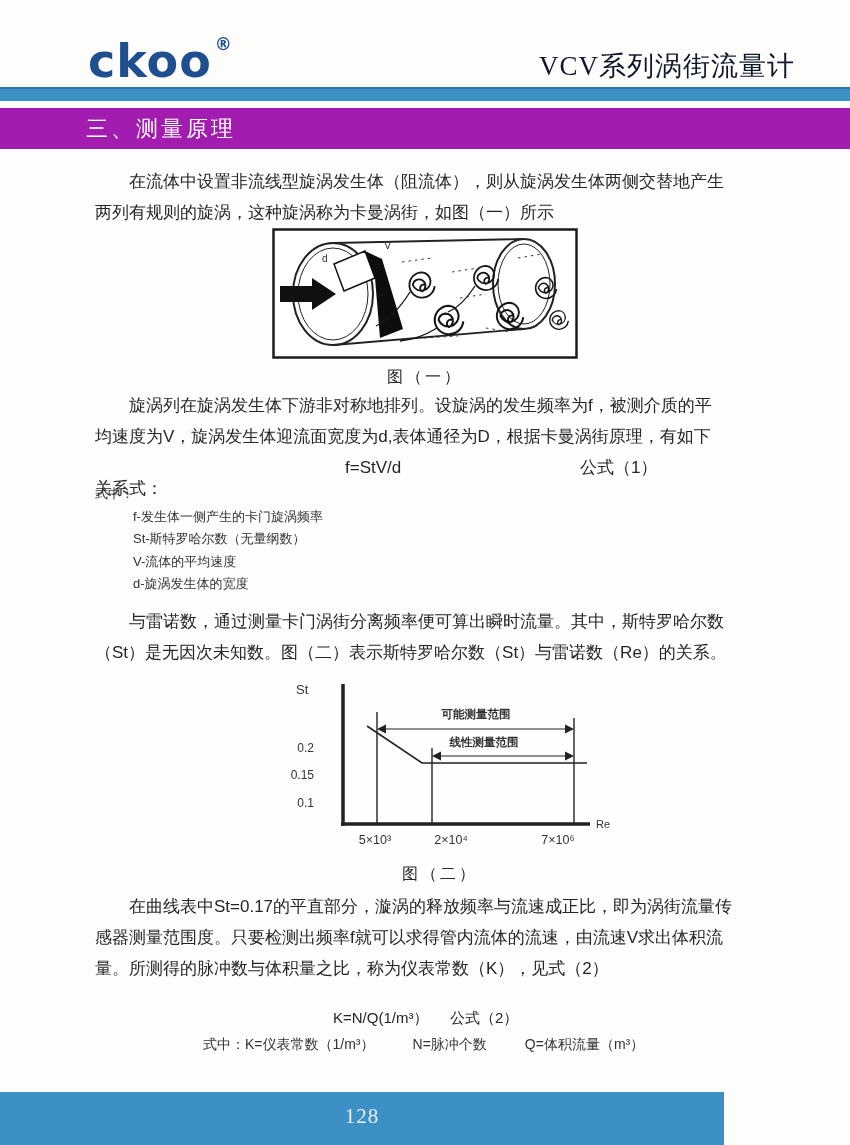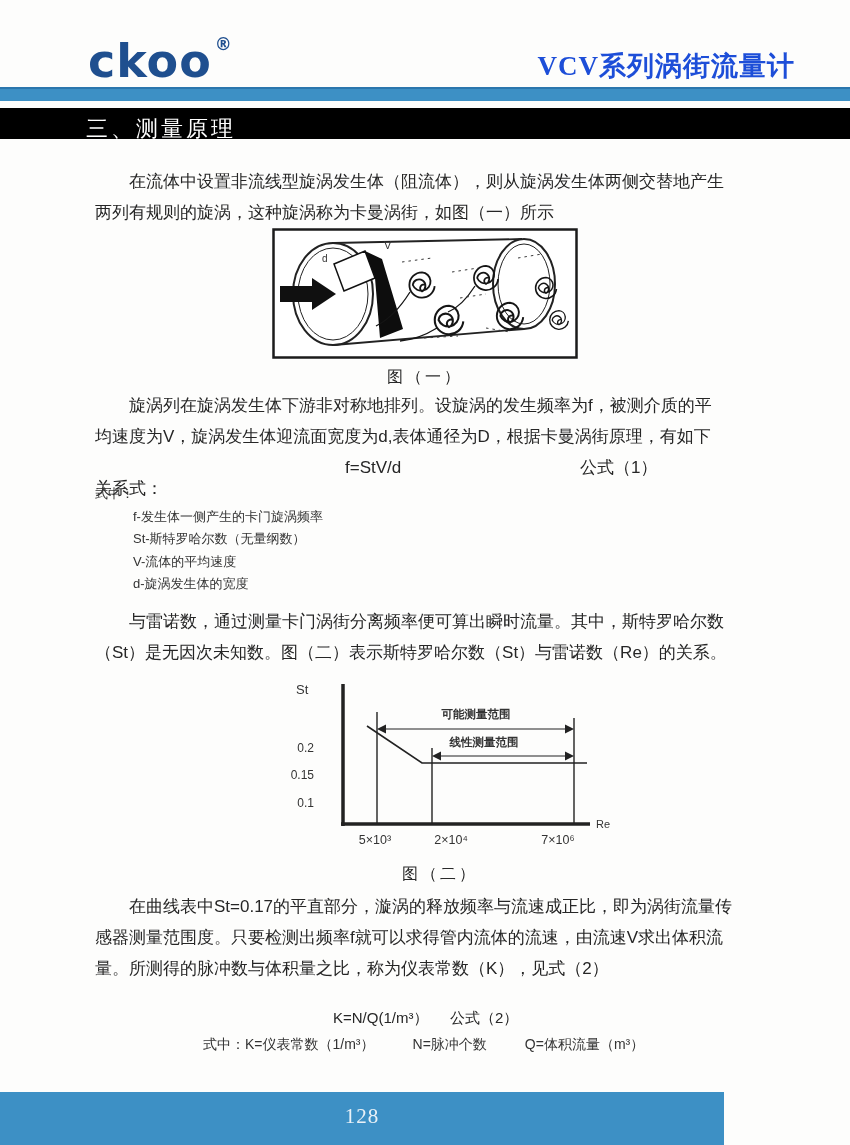--- a/index.html
+++ b/index.html
@@ -11,30 +11,30 @@
   }
   
   .logo {
     position:absolute; left:88px; top:38px;
     font-family:"DejaVu Sans",sans-serif; font-weight:bold; font-size:46px;
     color:#1f4f8f; letter-spacing:1px; line-height:1;
   }
   .logo .reg { font-size:17px; vertical-align:top; position:relative; top:-2px; left:3px; }
   .doc-title {
     position:absolute; right:55px; top:48px;
-    font-family:"Liberation Serif","DejaVu Serif",serif; font-weight:bold;
-    font-size:27px; color:#1d4ed8; letter-spacing:1px;
+    font-family:"Liberation Serif","DejaVu Serif",serif; font-weight:normal;
+    font-size:27px; color:#0f172a; letter-spacing:1px;
   }
   .bar-top {
     position:absolute; left:0; top:87px; width:850px; height:14px;
     background:#3d90c5; border-top:2px solid #2b76ad;
   }
   .section-bar {
-    position:absolute; left:0; top:108px; width:850px; height:31px;
-    background:#000000;
+    position:absolute; left:0; top:108px; width:850px; height:41px;
+    background:#a21caf;
   }
   .section-bar span {
     display:block; padding-left:86px; line-height:41px;
     font-size:22px; color:#ffffff; letter-spacing:3px;
   }
   
   .body-text { position:absolute; left:95px; width:675px; font-size:17px; line-height:31px; color:#262626; }
   .ln { display:block; white-space:nowrap; }
   .indent { text-indent:34px; }
   .formula-row { position:relative; height:31px; }

